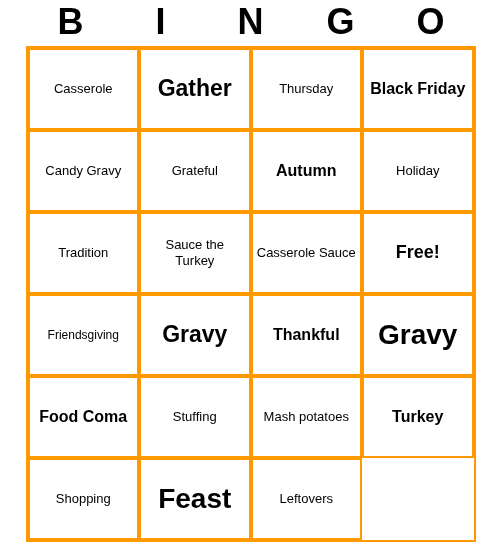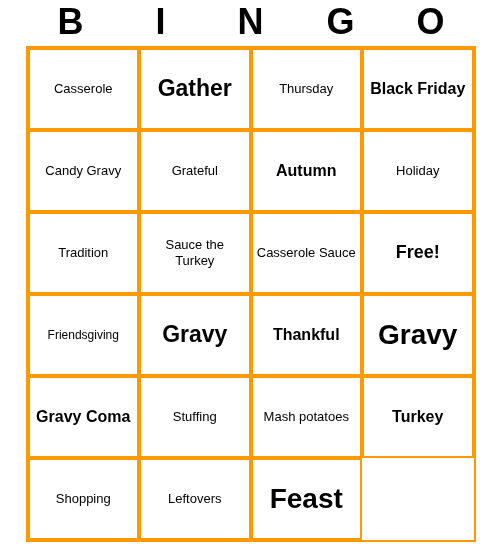--- a/index.html
+++ b/index.html
@@ -118,34 +118,34 @@
       <div class="cell">
         <span class="cell-text large">Gravy</span>
       </div>
       <div class="cell">
         <span class="cell-text medium">Thankful</span>
       </div>
       <div class="cell">
         <span class="cell-text xlarge">Gravy</span>
       </div>
       <div class="cell">
-        <span class="cell-text medium">Gravy Coma</span>
+        <span class="cell-text medium">Food Coma</span>
       </div>
       <div class="cell">
         <span class="cell-text">Stuffing</span>
       </div>
       <div class="cell">
         <span class="cell-text">Mash potatoes</span>
       </div>
       <div class="cell">
         <span class="cell-text medium">Turkey</span>
       </div>
       <div class="cell">
         <span class="cell-text">Shopping</span>
       </div>
       <div class="cell">
-        <span class="cell-text">Leftovers</span>
+        <span class="cell-text xlarge">Feast</span>
       </div>
       <div class="cell">
-        <span class="cell-text xlarge">Feast</span>
+        <span class="cell-text">Leftovers</span>
       </div>
     </div>
 </div>
 
 </body></html>

